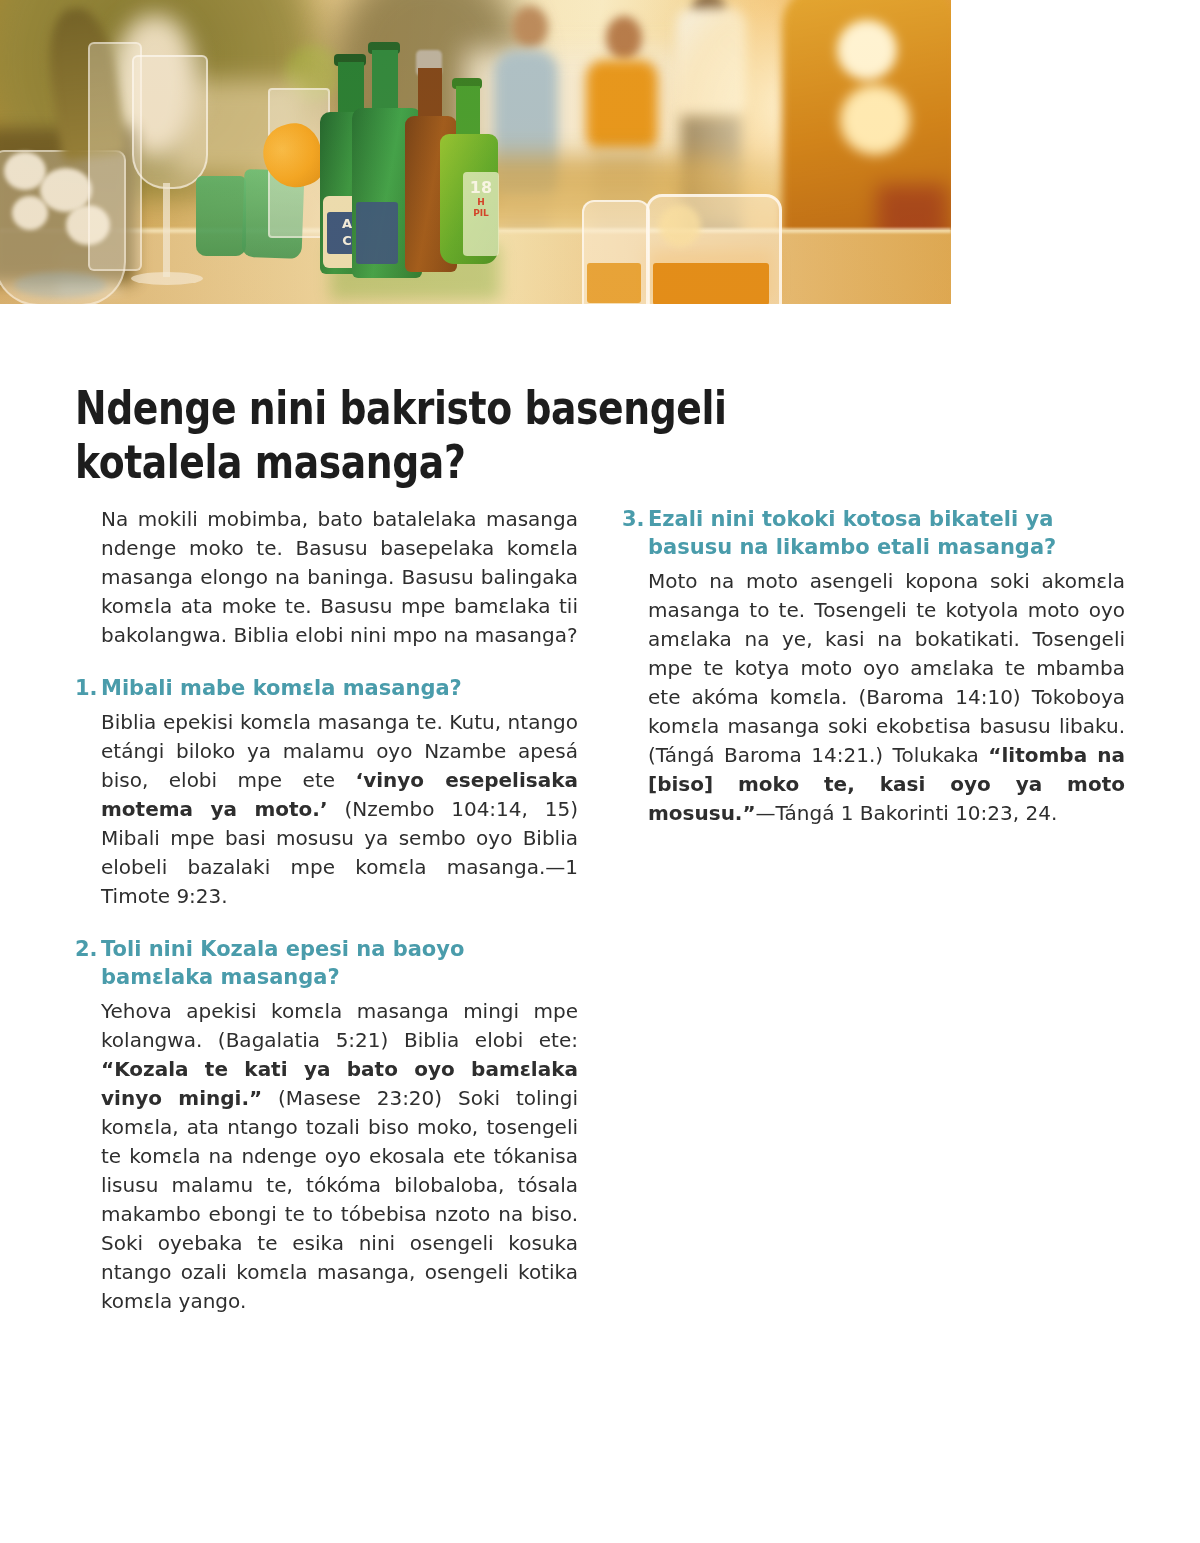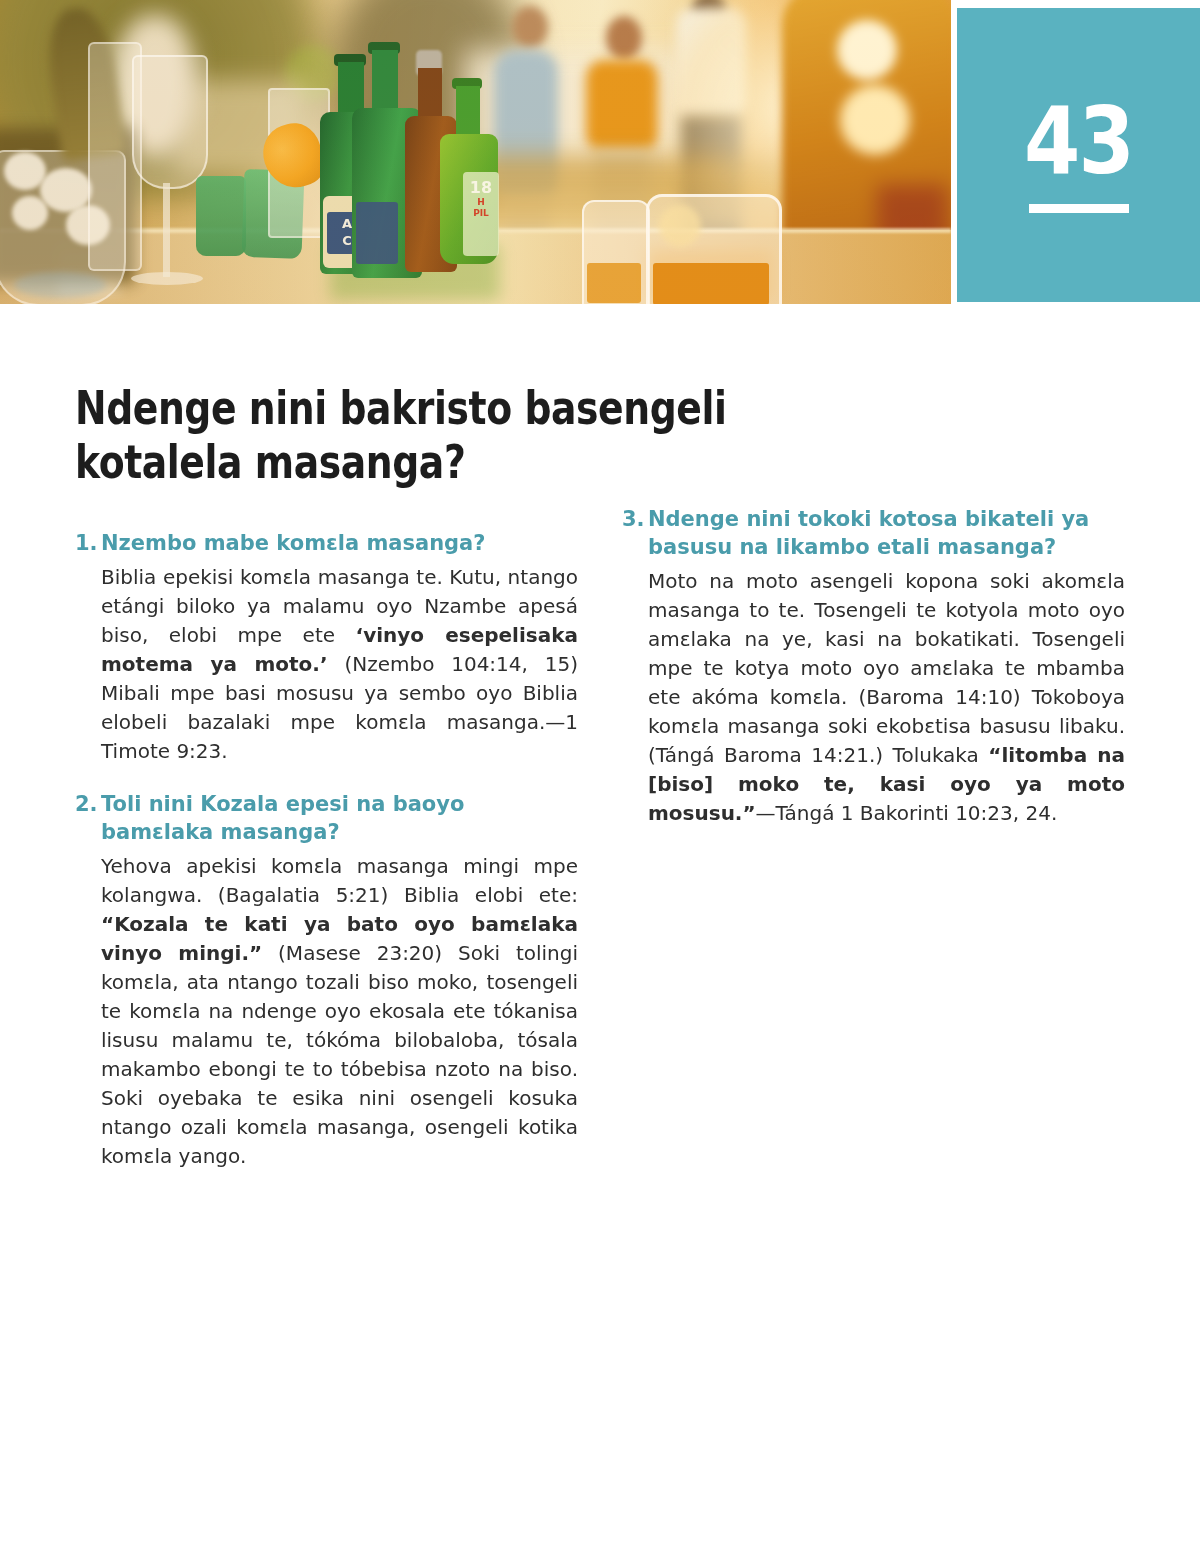--- a/index.html
+++ b/index.html
@@ -211,51 +211,48 @@
     </div>
     <div class="hp glassF1">
       <div class="glassF1-beer"></div>
     </div>
     <div class="hp glassF2">
       <div class="glassF2-glint"></div>
       <div class="glassF2-beer"></div>
     </div>
   </div>
 
-  <div class="chapter-tab">
-    <div class="chapter-number">43</div>
-    <div class="chapter-rule"></div>
-  </div>
 
   <h1 class="page-title">Ndenge nini bakristo basengeli kotalela masanga?</h1>
 
   <div class="columns">
     <div class="col">
+      <p class="intro">Na mokili mobimba, bato batalelaka masanga ndenge moko te. Basusu basepelaka komɛla masanga elongo na baninga. Basusu balingaka komɛla ata moke te. Basusu mpe bamɛlaka tii bakolangwa. Biblia elobi nini mpo na masanga?</p>
 
       <div class="sec">
         <h2>
           <span class="num">1.</span>
-          <span class="htxt">Nzembo mabe komɛla masanga?</span>
+          <span class="htxt">Mibali mabe komɛla masanga?</span>
         </h2>
         <p><span>Biblia epekisi komɛla masanga te. Kutu, ntango etángi biloko ya malamu oyo Nzambe apesá biso, elobi mpe ete </span><b>‘vinyo esepelisaka motema ya moto.’</b><span> (Nzembo 104:14, 15) Mibali mpe basi mosusu ya sembo oyo Biblia elobeli bazalaki mpe komɛla masanga.—1 Timote 9:23.</span></p>
       </div>
 
       <div class="sec">
         <h2>
           <span class="num">2.</span>
           <span class="htxt">Toli nini Kozala epesi na baoyo bamɛlaka masanga?</span>
         </h2>
         <p><span>Yehova apekisi komɛla masanga mingi mpe kolangwa. (Bagalatia 5:21) Biblia elobi ete: </span><b>“Kozala te kati ya bato oyo bamɛlaka vinyo mingi.”</b><span> (Masese 23:20) Soki tolingi komɛla, ata ntango tozali biso moko, tosengeli te komɛla na ndenge oyo ekosala ete tókanisa lisusu malamu te, tókóma bilobaloba, tósala makambo ebongi te to tóbebisa nzoto na biso. Soki oyebaka te esika nini osengeli kosuka ntango ozali komɛla masanga, osengeli kotika komɛla yango.</span></p>
       </div>
     </div>
 
     <div class="col">
       <div class="sec" style="margin-top:0;">
         <h2>
           <span class="num">3.</span>
-          <span class="htxt">Ndenge nini tokoki kotosa bikateli ya basusu na likambo etali masanga?</span>
+          <span class="htxt">Ezali nini tokoki kotosa bikateli ya basusu na likambo etali masanga?</span>
         </h2>
         <p><span>Moto na moto asengeli kopona soki akomɛla masanga to te. Tosengeli te kotyola moto oyo amɛlaka na ye, kasi na bokatikati. Tosengeli mpe te kotya moto oyo amɛlaka te mbamba ete akóma komɛla. (Baroma 14:10) Tokoboya komɛla masanga soki ekobɛtisa basusu libaku. (Tángá Baroma 14:21.) Tolukaka </span><b>“litomba na [biso] moko te, kasi oyo ya moto mosusu.”</b><span>—Tángá 1 Bakorinti 10:23, 24.</span></p>
       </div>
     </div>
   </div>
 
 </div>
 
 </body></html>

